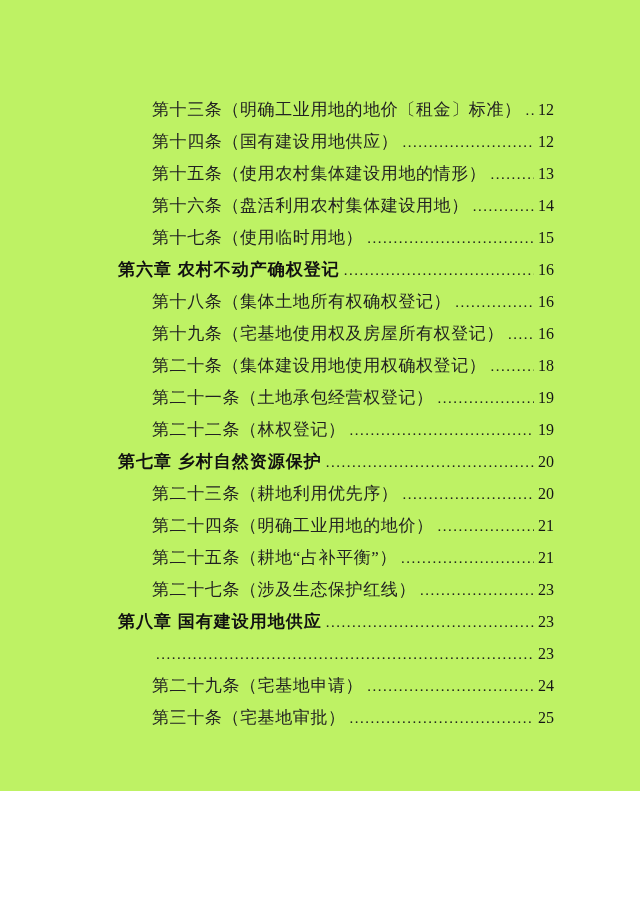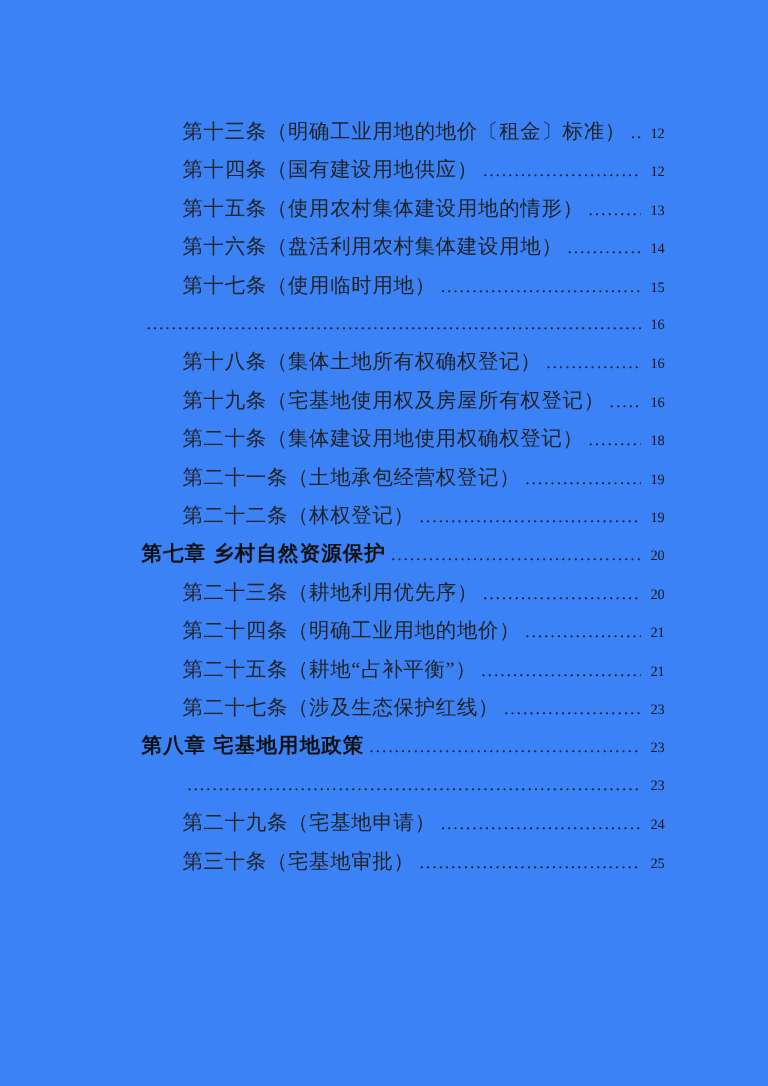--- a/index.html
+++ b/index.html
@@ -3,22 +3,22 @@
 <meta charset="utf-8">
 <style>
   html, body {
     margin: 0;
     padding: 0;
     background: #ffffff;
   }
   .page {
     position: relative;
     width: 640px;
-    height: 905px;
-    background: #3b82f6;
+    height: 791px;
+    background: #bef264;
     overflow: hidden;
     font-family: "Liberation Serif", "DejaVu Serif", serif;
     color: #1e1e1e;
   }
   .toc-list {
     position: absolute;
     left: 118px;
     top: 94px;
     width: 436px;
   }
@@ -51,21 +51,21 @@
     color: #1c1c1c;
   }
   .toc-dots::before {
     content: "..................................................................................................................................";
     font-size: 15px;
     letter-spacing: 1.5px;
   }
   .toc-page {
     flex: 0 0 auto;
     font-family: "Liberation Serif", "DejaVu Serif", serif;
-    font-size: 12px;
+    font-size: 16px;
     color: #161616;
     text-align: right;
     min-width: 18px;
   }
 </style>
 </head>
 <body>
 
 <div class="page">
   <div class="toc-list">
@@ -89,20 +89,21 @@
       <span class="toc-label">第十六条（盘活利用农村集体建设用地）</span>
       <span class="toc-dots"></span>
       <span class="toc-page">14</span>
     </div>
       <div class="toc-row item">
       <span class="toc-label">第十七条（使用临时用地）</span>
       <span class="toc-dots"></span>
       <span class="toc-page">15</span>
     </div>
       <div class="toc-row chapter">
+      <span class="toc-label">第六章 农村不动产确权登记</span>
       <span class="toc-dots"></span>
       <span class="toc-page">16</span>
     </div>
       <div class="toc-row item">
       <span class="toc-label">第十八条（集体土地所有权确权登记）</span>
       <span class="toc-dots"></span>
       <span class="toc-page">16</span>
     </div>
       <div class="toc-row item">
       <span class="toc-label">第十九条（宅基地使用权及房屋所有权登记）</span>
@@ -143,21 +144,21 @@
       <span class="toc-label">第二十五条（耕地“占补平衡”）</span>
       <span class="toc-dots"></span>
       <span class="toc-page">21</span>
     </div>
       <div class="toc-row item">
       <span class="toc-label">第二十七条（涉及生态保护红线）</span>
       <span class="toc-dots"></span>
       <span class="toc-page">23</span>
     </div>
       <div class="toc-row chapter">
-      <span class="toc-label">第八章 宅基地用地政策</span>
+      <span class="toc-label">第八章 国有建设用地供应</span>
       <span class="toc-dots"></span>
       <span class="toc-page">23</span>
     </div>
       <div class="toc-row item">
       <span class="toc-dots"></span>
       <span class="toc-page">23</span>
     </div>
       <div class="toc-row item">
       <span class="toc-label">第二十九条（宅基地申请）</span>
       <span class="toc-dots"></span>

